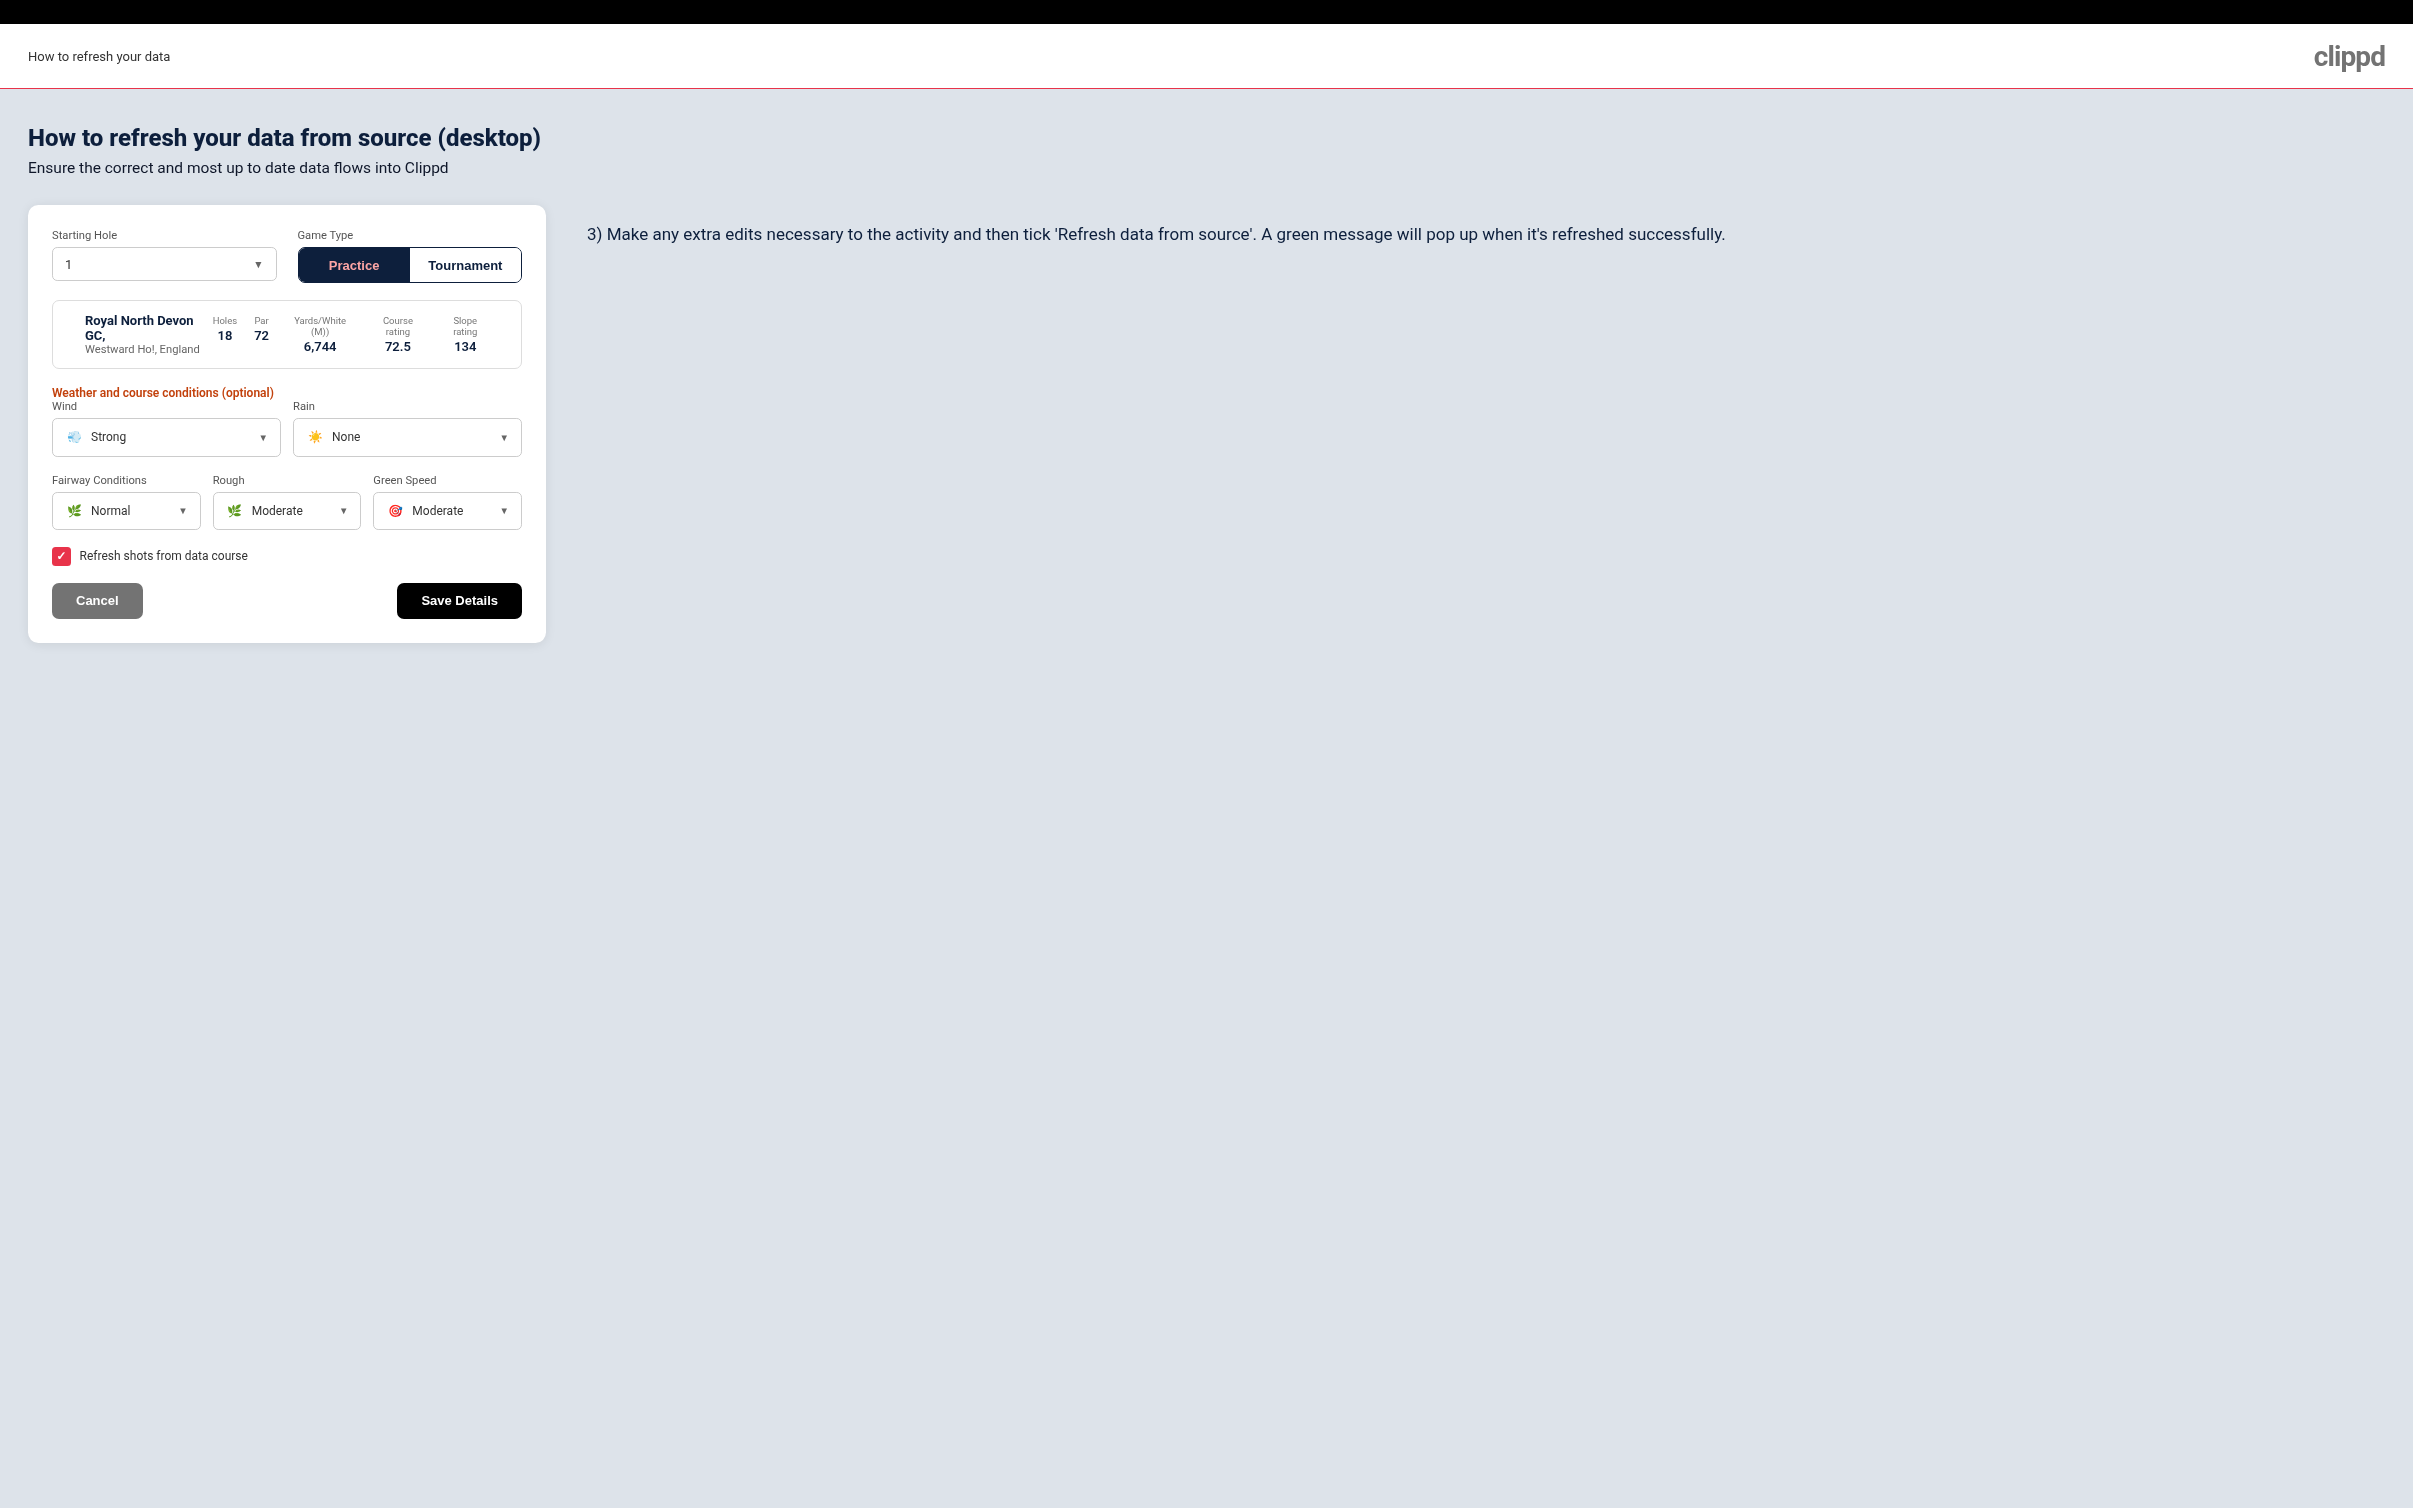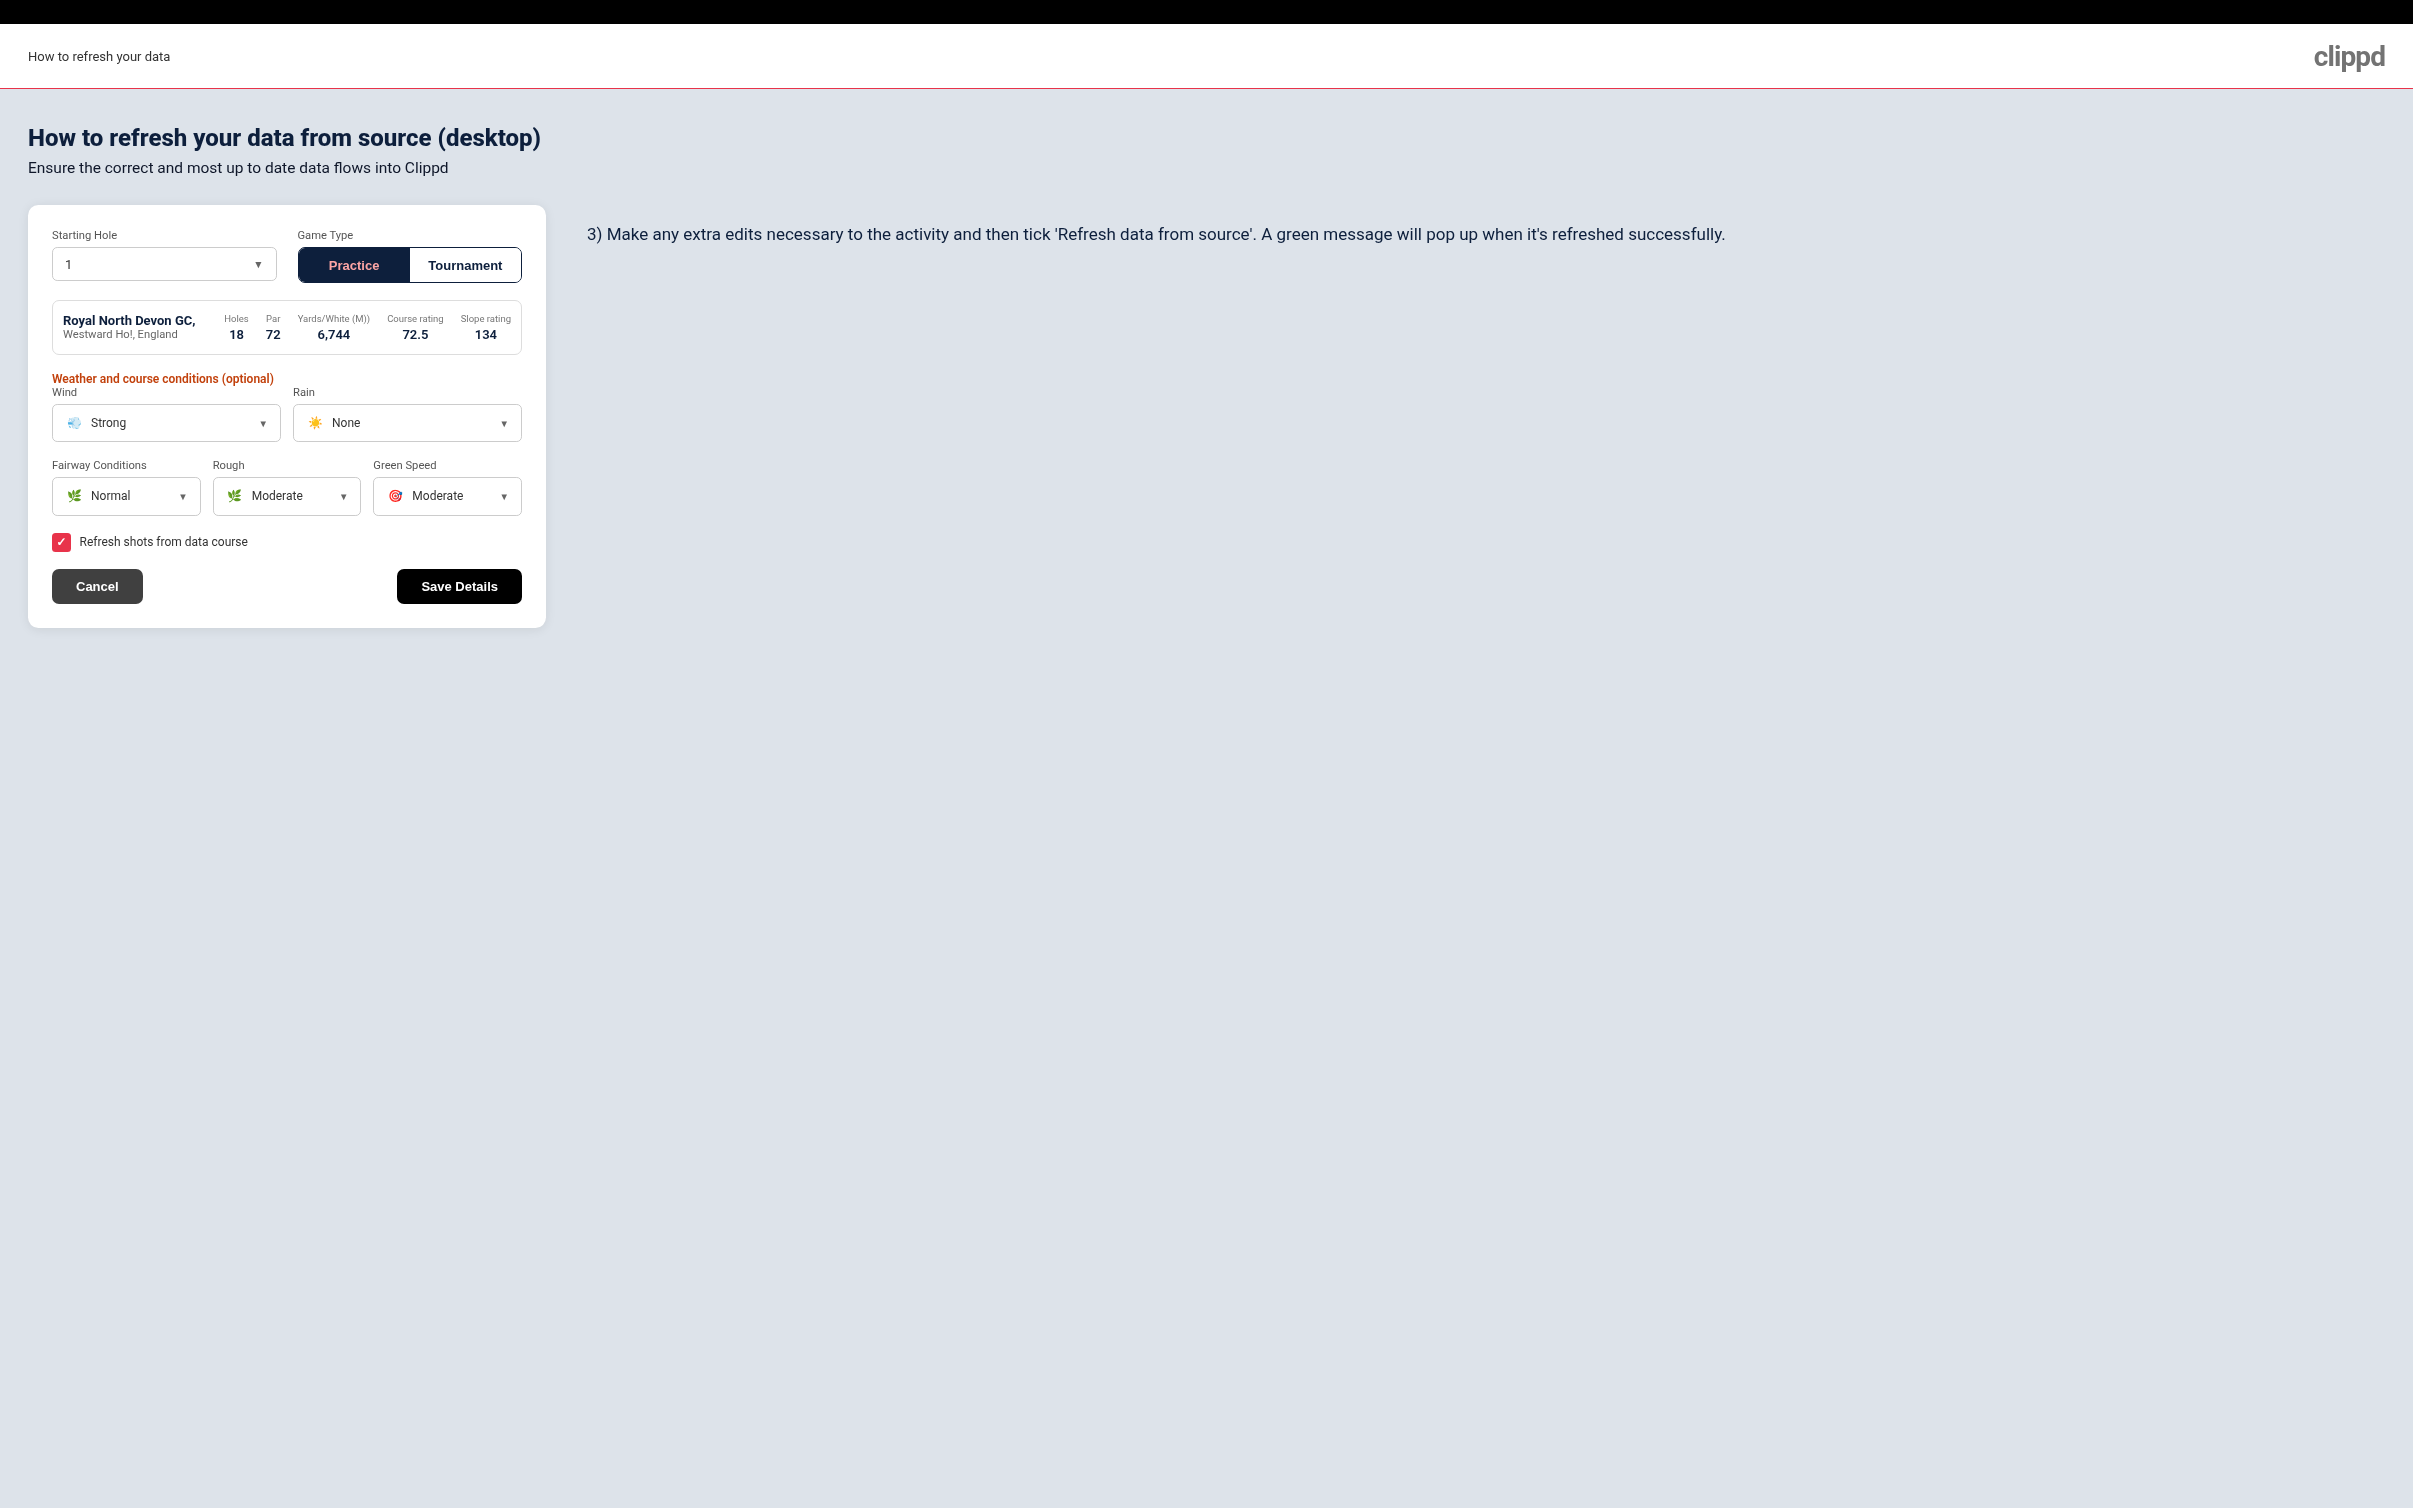--- a/index.html
+++ b/index.html
@@ -108,21 +108,21 @@
       background: #0d1f3c;
       color: #fca5a5;
     }
     .game-type-btn.inactive {
       background: #fff;
       color: #0d1f3c;
     }
     .course-info-box {
       border: 0.9px solid #ddd;
       border-radius: 7px;
-      padding: 12px 10px;
+      padding: 12px 32px;
       margin-bottom: 17px;
       display: flex;
       align-items: center;
       justify-content: space-between;
     }
     .course-name {
       font-size: 13px;
       font-weight: 700;
       color: #0d1f3c;
     }
@@ -220,21 +220,21 @@
       font-size: 12px;
       color: #333;
     }
     .button-row {
       display: flex;
       justify-content: space-between;
       align-items: center;
       margin-top: 3.5px;
     }
     .cancel-btn {
-      background: #404040;
+      background: #737373;
       color: #fff;
       border: none;
       border-radius: 7px;
       padding: 10.4px 24px;
       font-size: 13px;
       font-weight: 600;
       cursor: pointer;
     }
     .save-btn {
       background: #000000;

